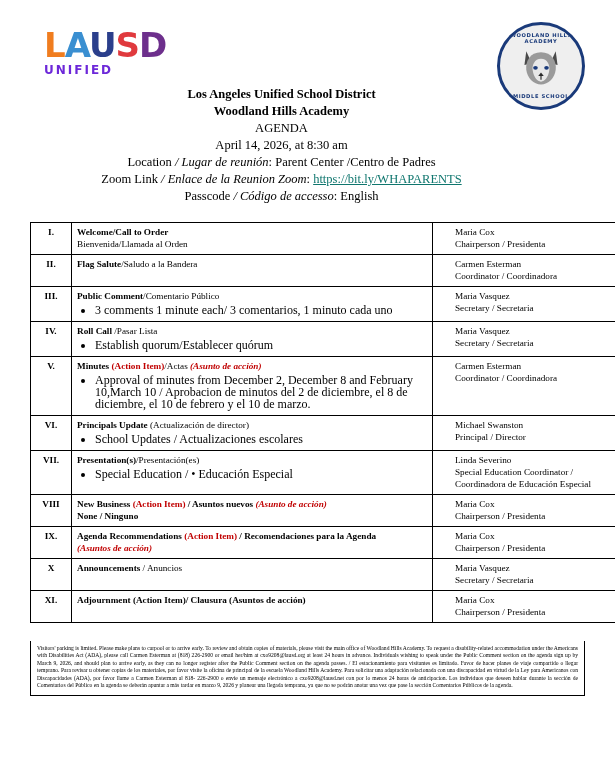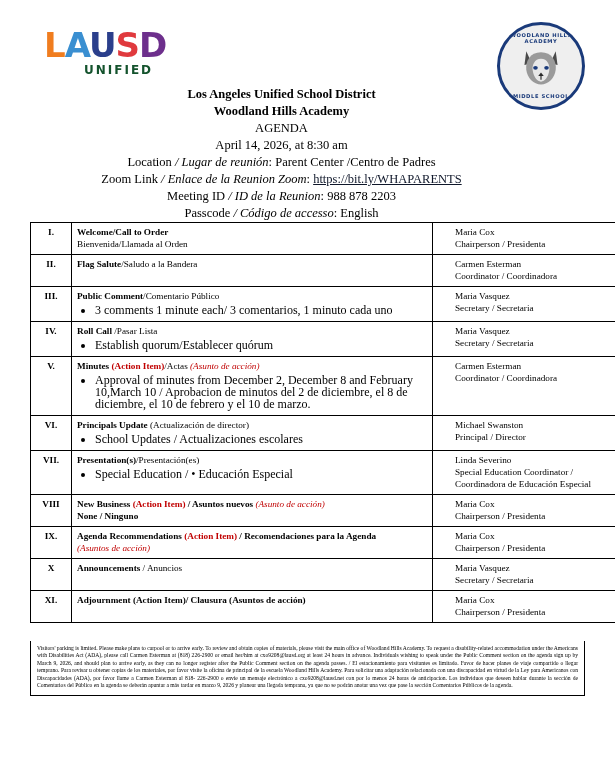--- a/index.html
+++ b/index.html
@@ -35,23 +35,22 @@
   .logo-lausd .c1 { color: #f07d1f; }
   .logo-lausd .c2 { color: #3a8fd1; }
   .logo-lausd .c3 { color: #2b3f8c; }
   .logo-lausd .c4 { color: #e03a3e; }
   .logo-lausd .c5 { color: #6d2f8c; }
   .logo-lausd .unified {
     font-family: "DejaVu Sans", sans-serif;
     font-weight: bold;
     font-size: 12px;
     letter-spacing: 2px;
-    color: #14532d;
+    color: #6d28d9;
     margin-top: 1px;
-    margin-left: 40px;
   }
   .logo-wolf {
     position: absolute;
     right: 30px;
     top: 22px;
     width: 88px;
     height: 88px;
     border-radius: 50%;
     background: #efefef;
     border: 3px solid #1a3a7a;
@@ -88,21 +87,21 @@
     width: 563px;
     text-align: center;
   }
   .titleblock .line {
     font-size: 12.5px;
     line-height: 17px;
     color: #000;
   }
   .titleblock .bold { font-weight: bold; }
   .titleblock a {
-    color: #0f172a;
+    color: #0f766e;
     text-decoration: underline;
     text-align: center;
   }
   .titleblock .ital { font-style: italic; text-align: center; }
 
   
   table.agenda {
     position: absolute;
     left: 30px;
     top: 222px;
@@ -121,21 +120,21 @@
     width: 30px;
     text-align: center;
     font-weight: bold;
     font-size: 9.2px;
   }
   td.item { width: 350px; }
   td.who { width: 175px; }
   .ititle { font-weight: bold; }
   .isub { font-weight: normal; }
   .action { color: #c00000; font-weight: bold; }
-  .action-i { color: #c00000; font-style: italic; font-weight: normal; }
+  .action-i { color: #c00000; font-style: italic; font-weight: bold; }
   ul.bul {
     margin: 2px 0 0 0;
     padding-left: 18px;
   }
   ul.bul li {
     margin: 0 0 1px 0;
     font-size: 12px;
     line-height: 12px;
   }
   .who-line { display: block; margin-left: 17px; }
@@ -193,23 +192,20 @@
     <div class="line bold">Woodland Hills Academy</div>
     <div class="line">AGENDA</div>
     <div class="line">April 14, 2026, at 8:30 am</div>
     <div class="line">
       <span>Location </span><span class="ital">/ Lugar de reunión</span><span>: Parent Center /Centro de Padres</span>
     </div>
     <div class="line">
       <span>Zoom Link </span><span class="ital">/ Enlace de la Reunion Zoom</span><span>: </span><a href="#">https://bit.ly/WHAPARENTS</a>
     </div>
     <div class="line">
-      <span>Meeting ID </span><span class="ital">/ ID de la Reunion</span><span>: 988 878 2203</span>
-    </div>
-    <div class="line">
       <span>Passcode </span><span class="ital">/ Código de accesso</span><span>: English</span>
     </div>
   </div>
 
   <table class="agenda">
     <tbody>
         <tr>
       <td class="num">I.</td>
       <td class="item">
         <div class="ititle">Welcome/Call to Order</div>

